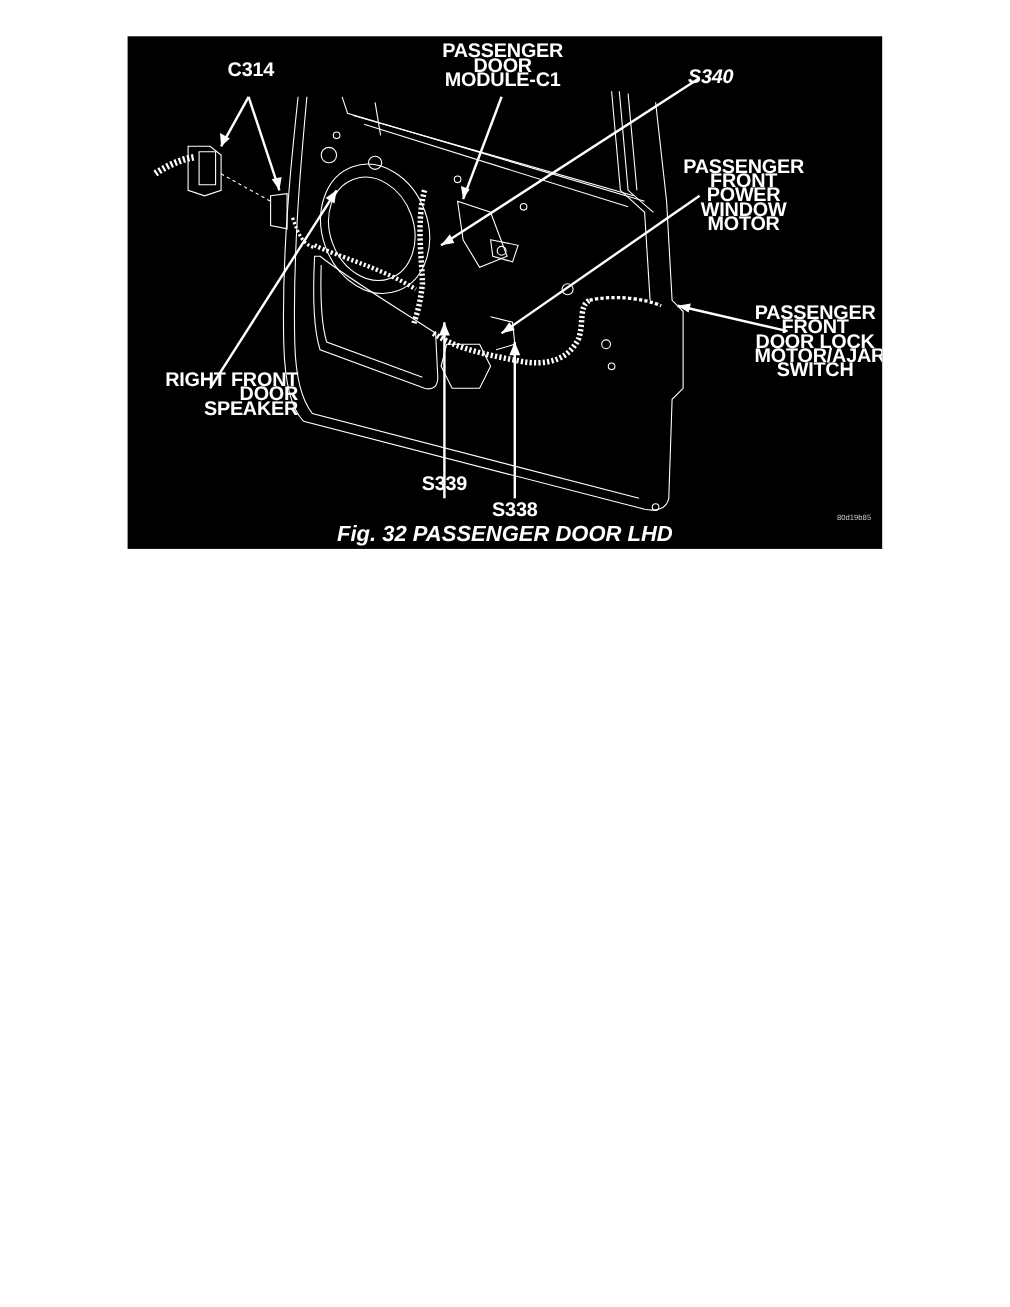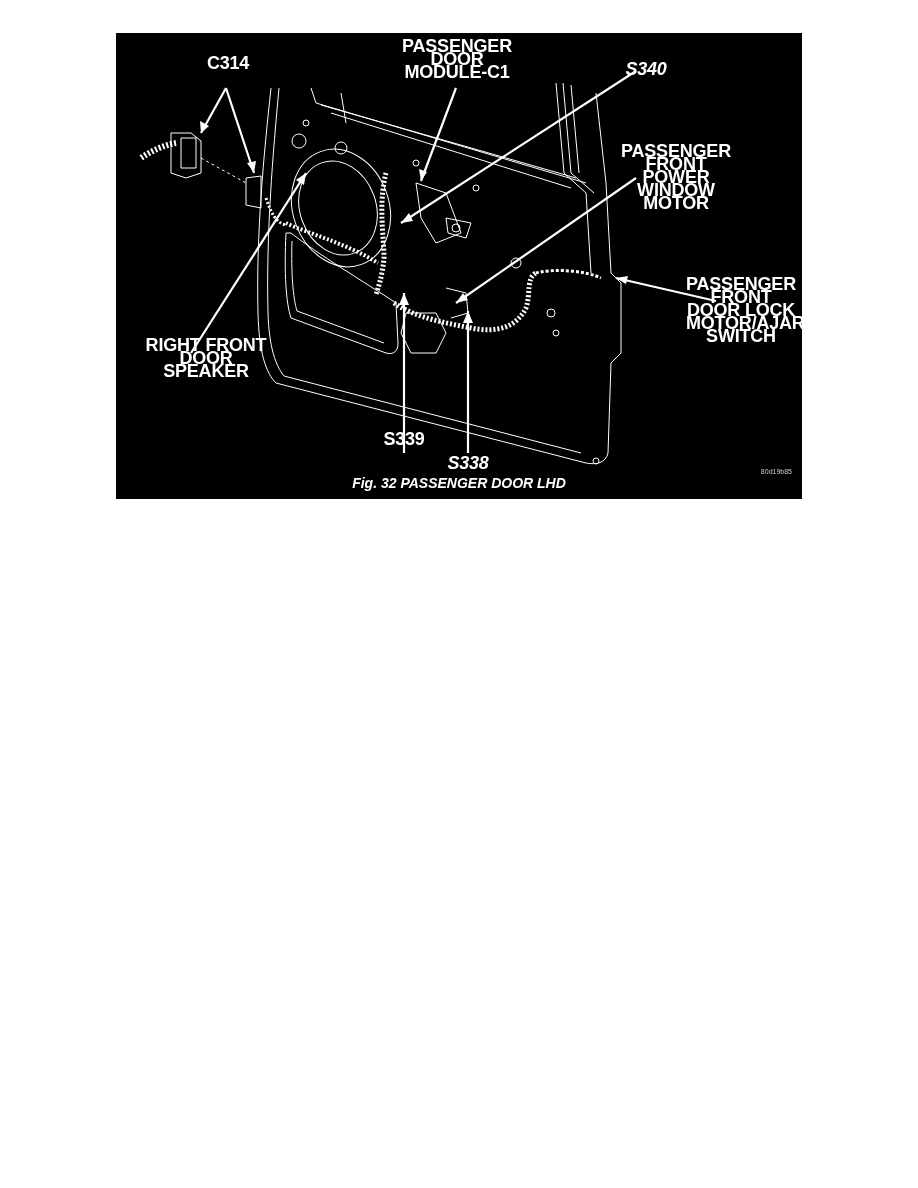--- a/index.html
+++ b/index.html
@@ -1,20 +1,20 @@
 <!DOCTYPE html>
 <html><head>
   <meta charset="utf-8">
   <style>
     html, body { margin: 0; padding: 0; background: #ffffff; }
     body { width: 918px; height: 1188px; position: relative; overflow: hidden; font-family: "Liberation Sans", sans-serif; }
     .figure { position: absolute; left: 116px; top: 33px; width: 686px; height: 466px; background: #000000; overflow: hidden; }
     .figure svg.art { position: absolute; left: 0; top: 0; width: 686px; height: 466px; }
     .lbl { position: absolute; color: #ffffff; font-weight: bold; font-size: 18px; line-height: 13px; text-align: center; white-space: pre-line; letter-spacing: -0.2px; }
-    .caption { position: absolute; left: 0; width: 686px; top: 442px; text-align: center; color: #ffffff; font-weight: bold; font-style: italic; font-size: 14px; }
+    .caption { position: absolute; left: 0; width: 686px; top: 442px; text-align: center; color: #ffffff; font-weight: bold; font-style: italic; font-size: 20px; }
     .code { position: absolute; right: 10px; top: 435px; color: #cccccc; font-size: 7px; }
   </style>
 </head>
 <body>
 
 <div class="figure">
   <svg class="art" viewBox="0 0 686 466" fill="none" stroke="#ffffff" stroke-width="1">
 
     <path d="M155 55 C148 120 140 200 142 280 C143 320 150 340 160 350 L470 430 C480 432 490 430 492 420 L495 330 L505 320 L505 250 L495 240 L490 150 L480 60"></path>
     <path d="M163 55 C157 120 150 200 152 280 C153 315 160 333 168 343 L465 420"></path>
@@ -95,20 +95,20 @@
   <div class="lbl" style="left:505px;top:112px;width:110px;">PASSENGER
 FRONT
 POWER
 WINDOW
 MOTOR</div>
   <div class="lbl" style="left:570px;top:245px;width:110px;">PASSENGER
 FRONT
 DOOR LOCK
 MOTOR/AJAR
 SWITCH</div>
-  <div class="lbl" style="left:25px;top:306px;width:130px;">RIGHT FRONT
+  <div class="lbl" style="left:25px;top:306px;width:130px;text-align:right;">RIGHT FRONT
 DOOR SPEAKER</div>
   <div class="lbl" style="left:258px;top:400px;width:60px;">S339</div>
-  <div class="lbl" style="left:322px;top:424px;width:60px;font-style:italic;">S338</div>
+  <div class="lbl" style="left:322px;top:424px;width:60px;">S338</div>
 
   <div class="caption">Fig. 32 PASSENGER DOOR LHD</div>
   <div class="code">80d19b85</div>
 </div>
 
 </body></html>

